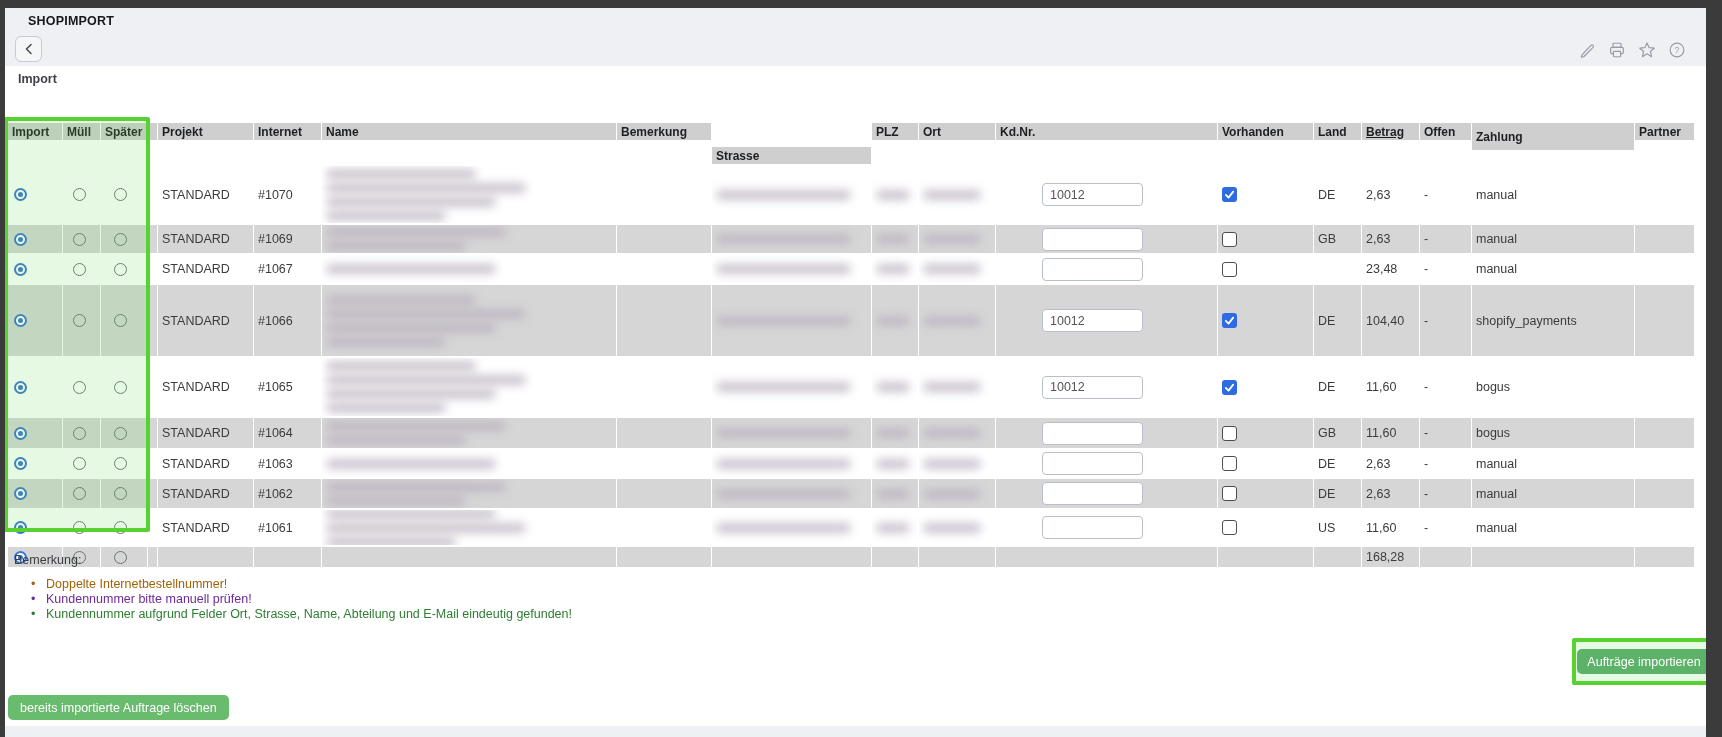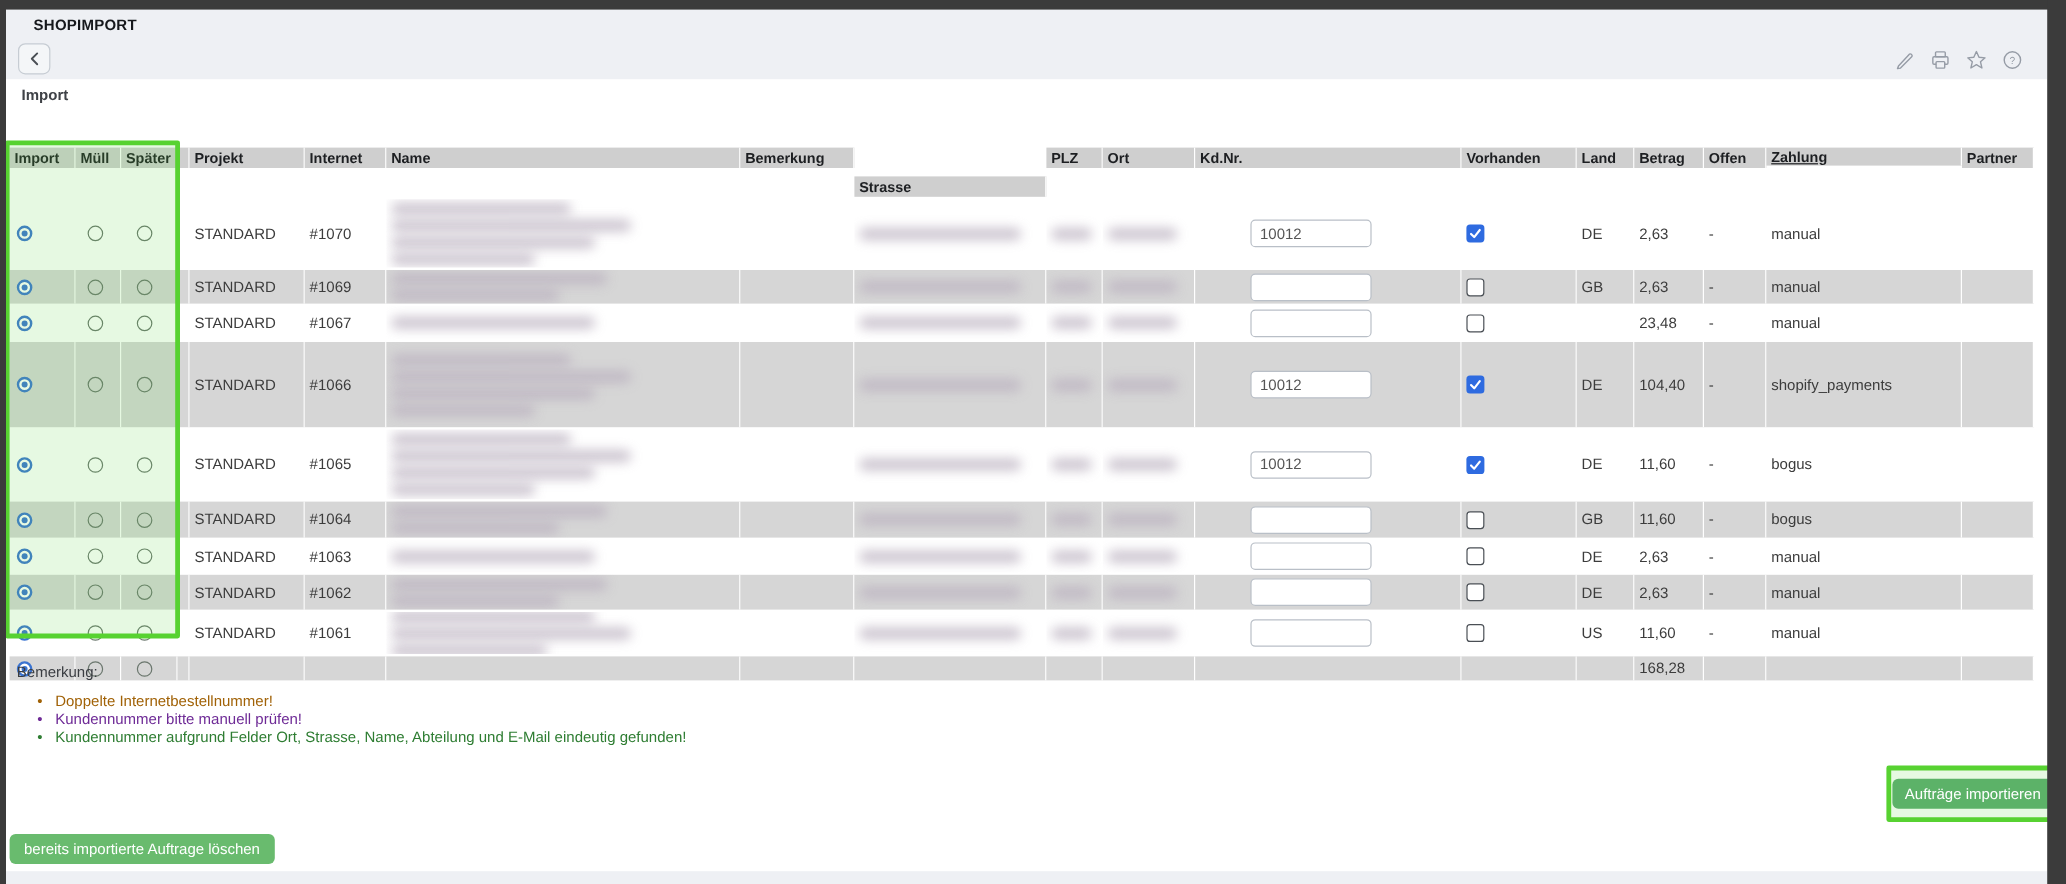--- a/index.html
+++ b/index.html
@@ -145,27 +145,27 @@
         </div>
         <div class="gcell" style="width: 222px; height: 17px;">
           <span class="pad">Kd.Nr.</span>
         </div>
         <div class="gcell" style="width: 96px; height: 17px;">
           <span class="pad">Vorhanden</span>
         </div>
         <div class="gcell" style="width: 48px; height: 17px;">
           <span class="pad">Land</span>
         </div>
-        <div class="gcell" style="width: 58px; height: 17px;">
+        <div class="gcell" style="width: 58px; height: 17px; text-decoration: underline;">
           <span class="pad">Betrag</span>
         </div>
         <div class="gcell" style="width: 52px; height: 17px;">
           <span class="pad">Offen</span>
         </div>
-        <div class="gcell" style="width: 163px; height: 15px; text-decoration: underline;">
+        <div class="gcell" style="width: 163px; height: 27px;">
           <span class="pad">Zahlung</span>
         </div>
         <div class="gcell" style="width: 60px; height: 17px;">
           <span class="pad">Partner</span>
         </div>
       </div>
       <div class="grow shade-white">
         <div class="gcell" style="width: 55px; height: 57px; padding-left: 6px;">
           <span class="radio sel"></span>
         </div>

